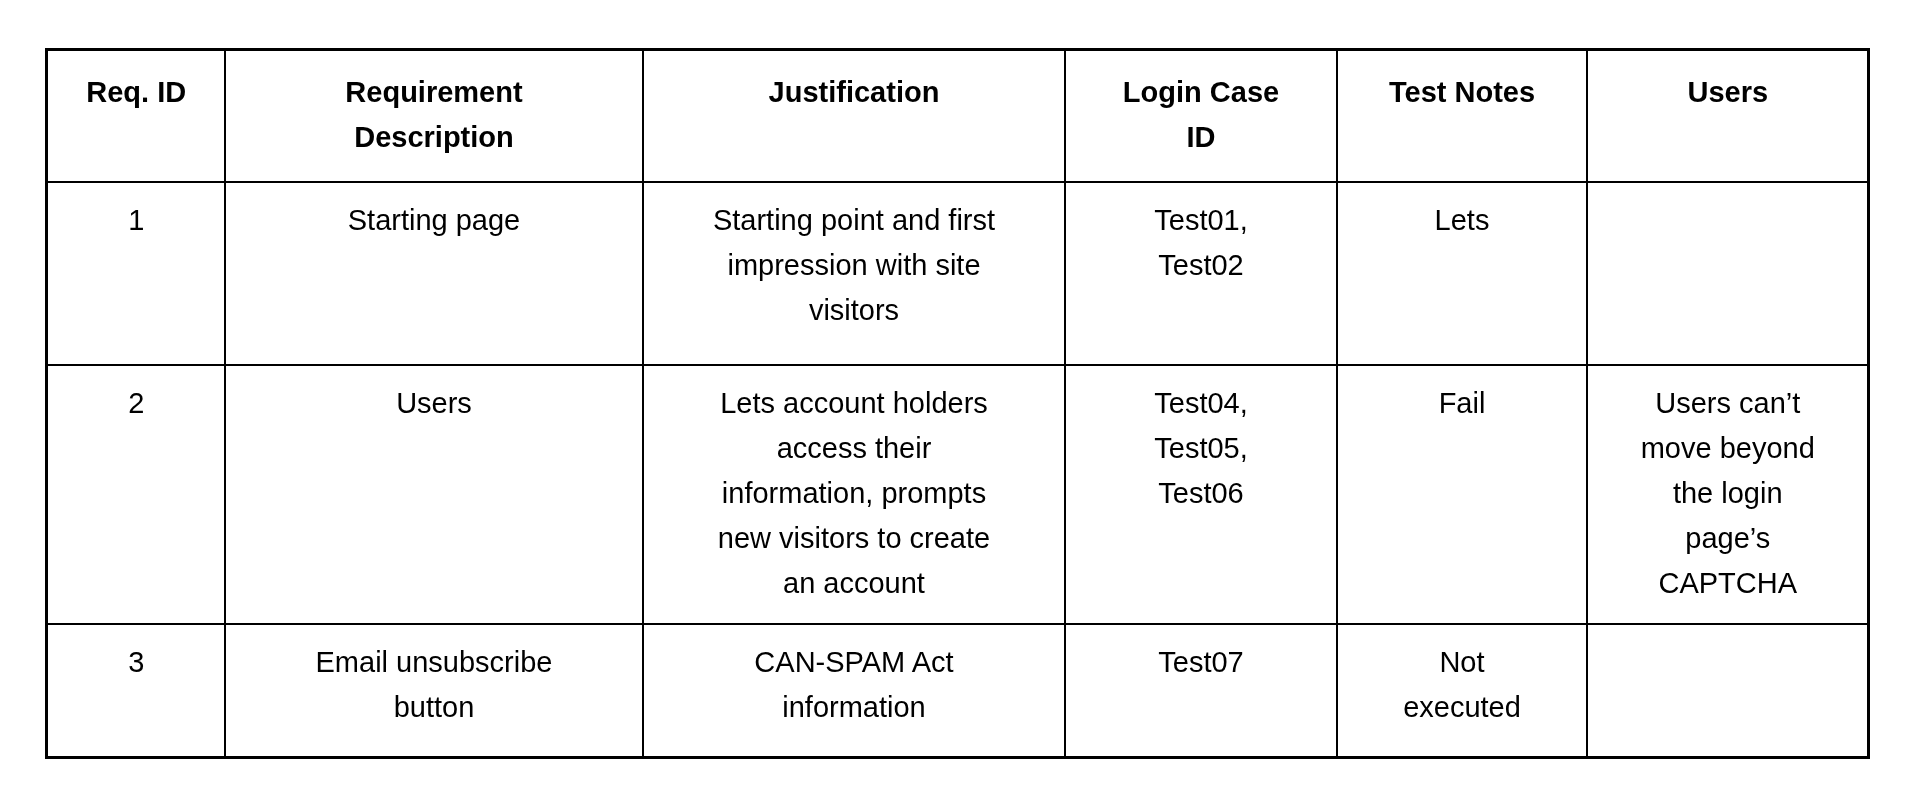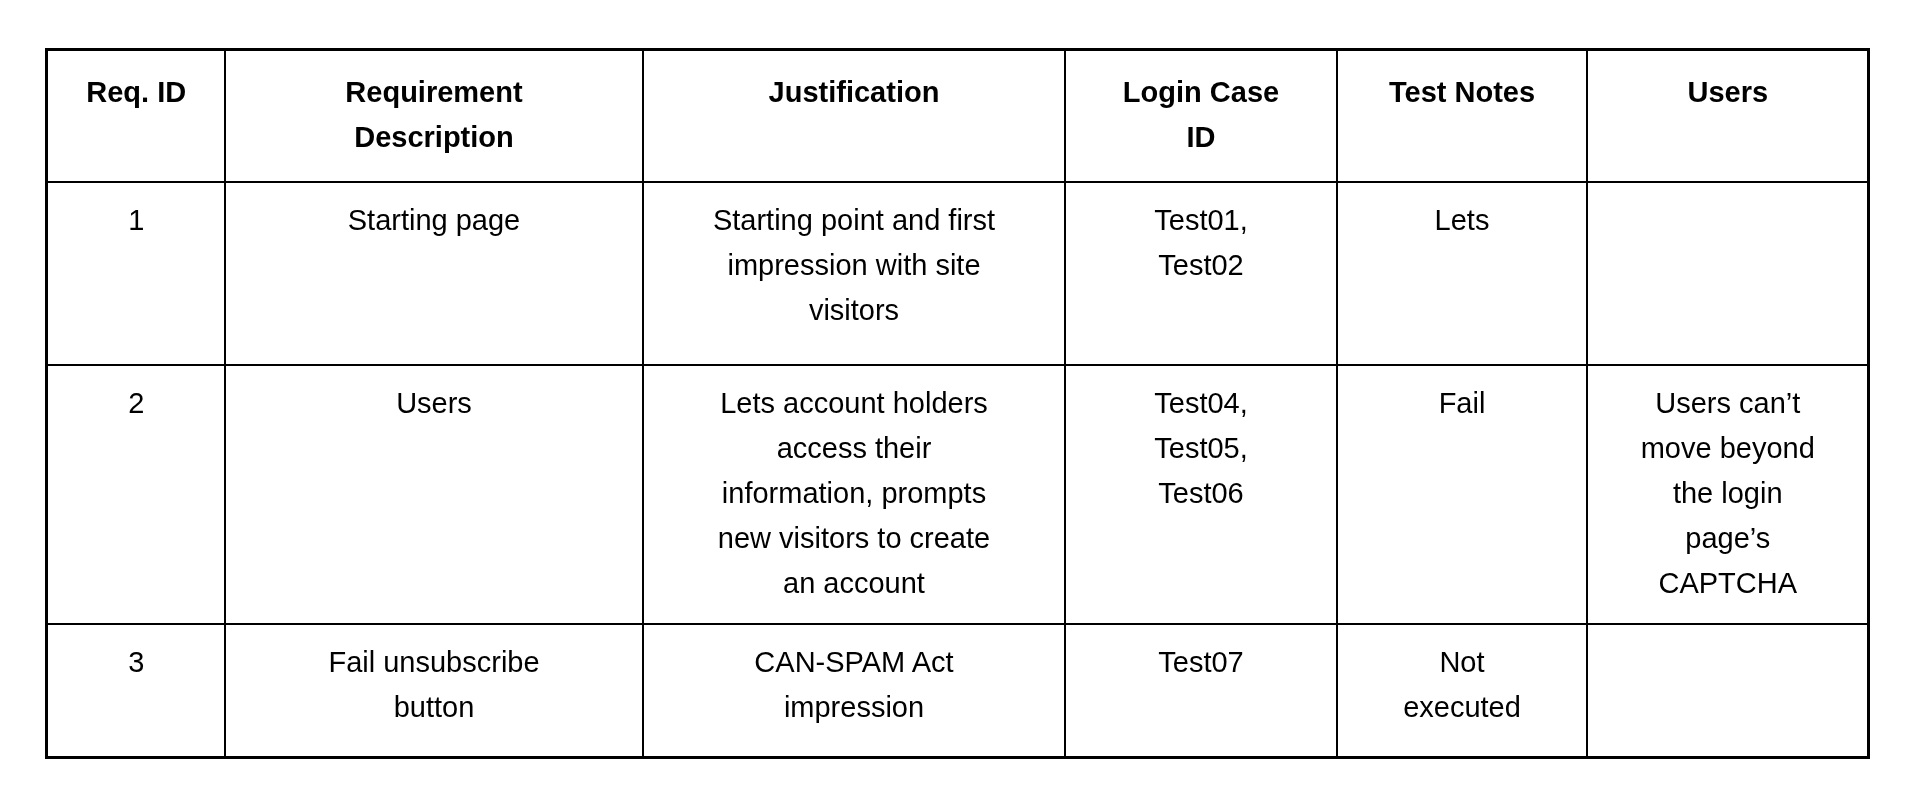--- a/index.html
+++ b/index.html
@@ -93,23 +93,23 @@
 Test06</td>
       <td>Fail</td>
       <td>Users can’t
 move beyond
 the login
 page’s
 CAPTCHA</td>
     </tr>
     <tr class="row-3">
       <td>3</td>
-      <td>Fail unsubscribe
+      <td>Email unsubscribe
 button</td>
       <td>CAN-SPAM Act
-impression</td>
+information</td>
       <td>Test07</td>
       <td>Not
 executed</td>
       <td></td>
     </tr>
   </tbody>
 </table>
 
 </body></html>

